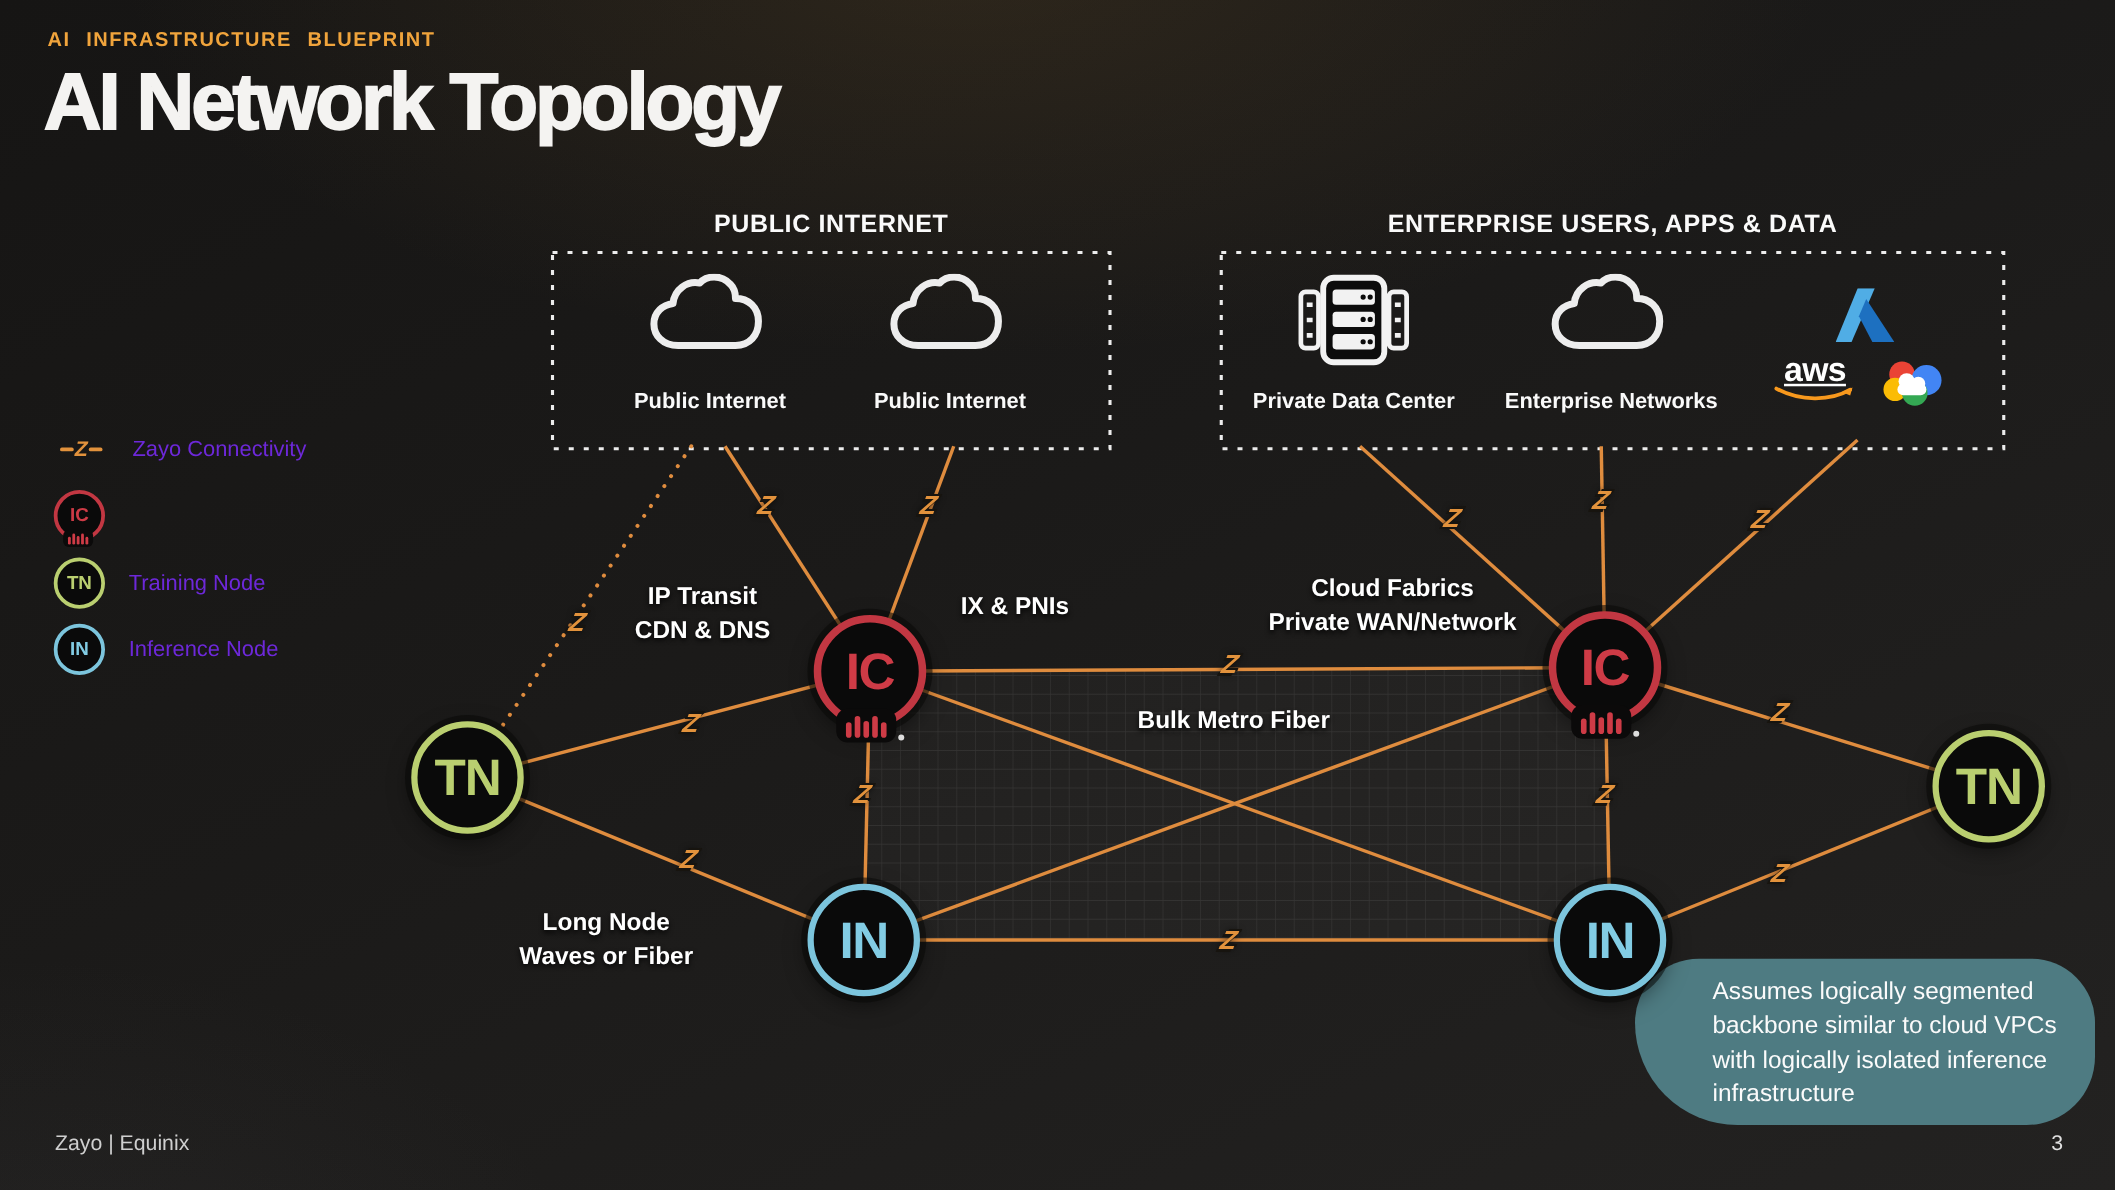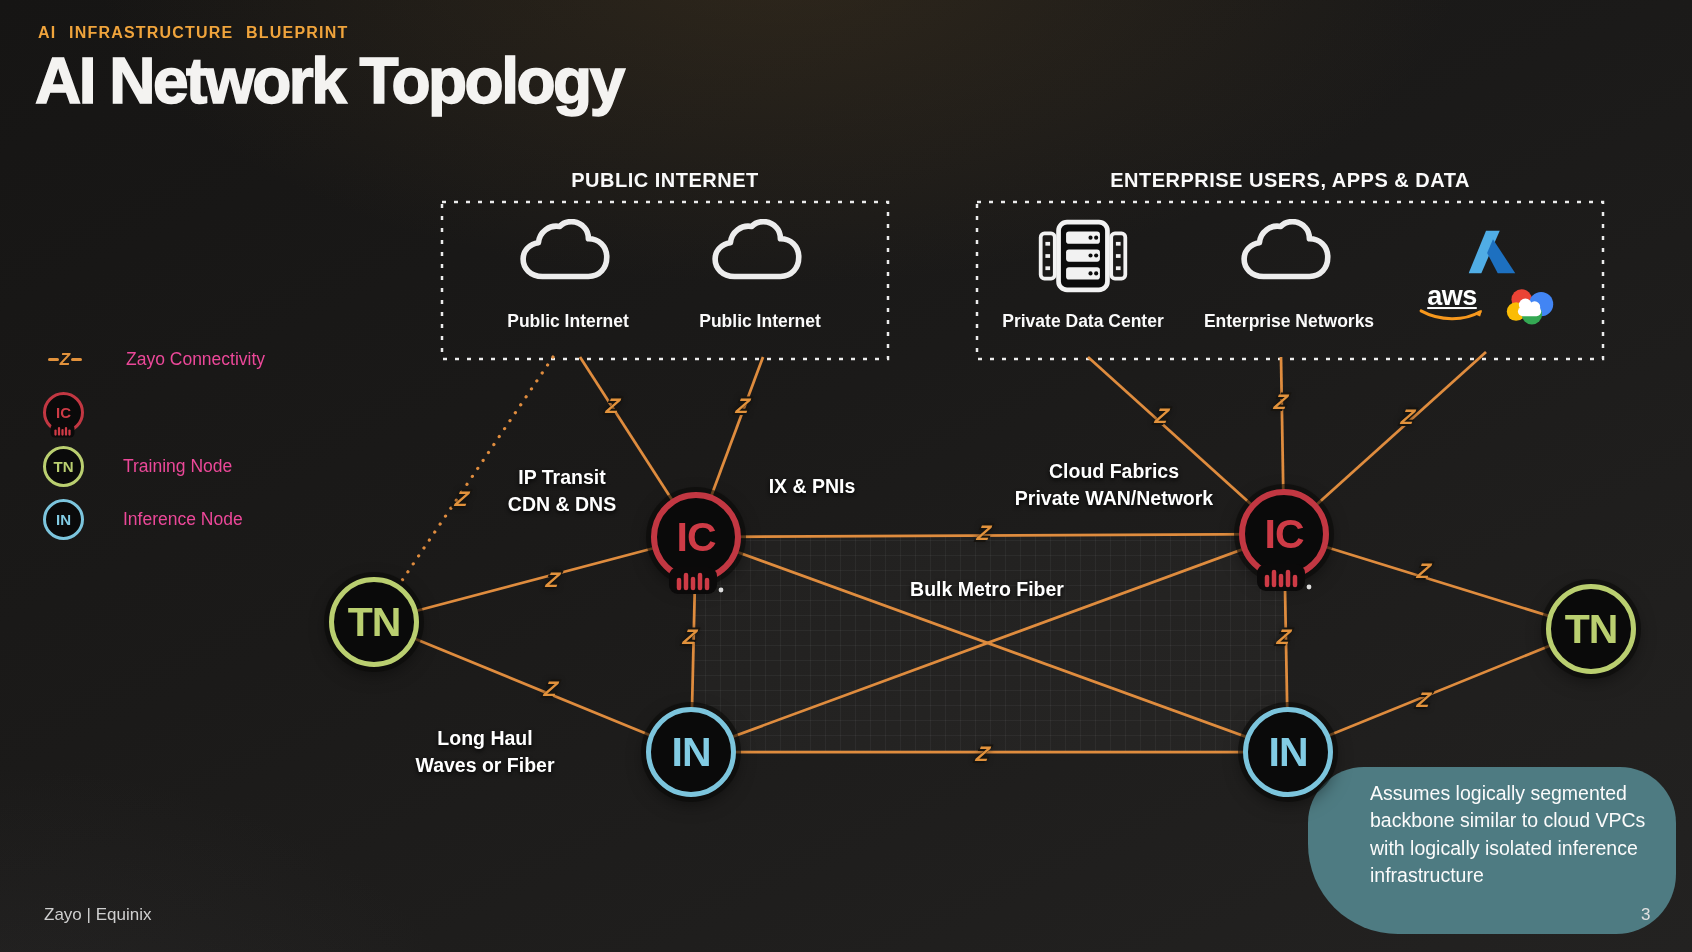--- a/index.html
+++ b/index.html
@@ -16,21 +16,21 @@
   svg.wires{ position:absolute; inset:0; }
 
   
   .eyebrow{ position:absolute; left:38px; top:24px; font-size:16px; font-weight:700;
     letter-spacing:1.2px; word-spacing:7px; color:#F0A43C; }
   .title{ position:absolute; left:35px; top:44px; font-size:64px; font-weight:700;
     letter-spacing:-2.5px; color:#F4F3F1; -webkit-text-stroke:1.5px #F4F3F1; }
 
   
   .lrow{ position:absolute; left:43px; height:44px; display:flex; align-items:center; gap:19px; }
-  .llabel{ font-size:17.5px; font-weight:400; color:#ec4899; white-space:nowrap;margin-left:20px; }
+  .llabel{ font-size:17.5px; font-weight:400; color:#6d28d9; white-space:nowrap; }
   .zlegend{ display:flex; align-items:center; width:44px; justify-content:center; gap:1px; }
   .zlegend .seg{ width:11px; height:3px; background:#E2923C; border-radius:2px; }
   .zchar{ font-style:italic; font-weight:800; font-size:17px; color:#E2923C; line-height:1;
     text-shadow:-1px 1px 0 #191715,1px -1px 0 #191715; }
   .lnode{ position:relative; width:41px; height:41px; border-radius:50%; background:#0a0a0a;
     display:flex; align-items:center; justify-content:center; font-weight:800; font-size:15px; }
   .lnode.ic{ border:3.5px solid #C23742; color:#CE3B46; }
   .lnode.tn{ border:3.5px solid #BACF70; color:#BACF70; }
   .lnode.in{ border:3.5px solid #7CC5DD; color:#82CCE4; }
   .lnode .eqmini{ position:absolute; left:50%; bottom:-9px; transform:translateX(-50%); }
@@ -59,21 +59,21 @@
   .z{ position:absolute; transform:translate(-50%,-50%) skewX(-10deg); font-style:italic;
     font-weight:800; font-size:21px; color:#E2923C; line-height:1;
     text-shadow:-2px 2px 0 #17140f, 2px -2px 0 #17140f, 0 0 6px rgba(0,0,0,.8); }
 
   
   .elabel{ position:absolute; transform:translate(-50%,-50%); font-size:19.5px; font-weight:700;
     color:#fff; text-align:center; line-height:27px; white-space:nowrap;
     text-shadow:0 2px 4px rgba(0,0,0,.85); }
 
   
-  .callout{ position:absolute; left:1308px; top:767px; width:368px; height:167px;
+  .callout{ position:absolute; left:1308px; top:767px; width:368px; height:133px;
     background:#4E7B82; border-radius:56px 56px 60px 90px;
     padding:13px 18px 0 62px; font-size:19.5px; line-height:27.4px; color:#FBFBFB; }
 
   
   .footer{ position:absolute; left:44px; top:905px; font-size:17px; color:#CFCFCF; }
   .pagenum{ position:absolute; left:1641px; top:905px; font-size:17px; color:#E0E0E0; }
 </style>
 </head>
 <body>
 
@@ -223,23 +223,23 @@
 
   <div class="elabel" style="left:562px;top:491px">
     <div>IP Transit</div>
     <div>CDN &amp; DNS</div>
   </div>
   <div class="elabel" style="left:812px;top:486px">IX &amp; PNIs</div>
   <div class="elabel" style="left:1114px;top:485px">
     <div>Cloud Fabrics</div>
     <div>Private WAN/Network</div>
   </div>
-  <div class="elabel" style="left:987px;top:589px">Bulk Metro Fiber</div>
+  <div class="elabel" style="left:987px;top:577px">Bulk Metro Fiber</div>
   <div class="elabel" style="left:485px;top:752px">
-    <div>Long Haul</div>
+    <div>Long Node</div>
     <div>Waves or Fiber</div>
   </div>
 
   <b class="z" style="left:613px;top:405px">Z</b>
   <b class="z" style="left:743px;top:405px">Z</b>
   <b class="z" style="left:462px;top:498px">Z</b>
   <b class="z" style="left:553px;top:579px">Z</b>
   <b class="z" style="left:551px;top:688px">Z</b>
   <b class="z" style="left:690px;top:636px">Z</b>
   <b class="z" style="left:984px;top:532px">Z</b>

